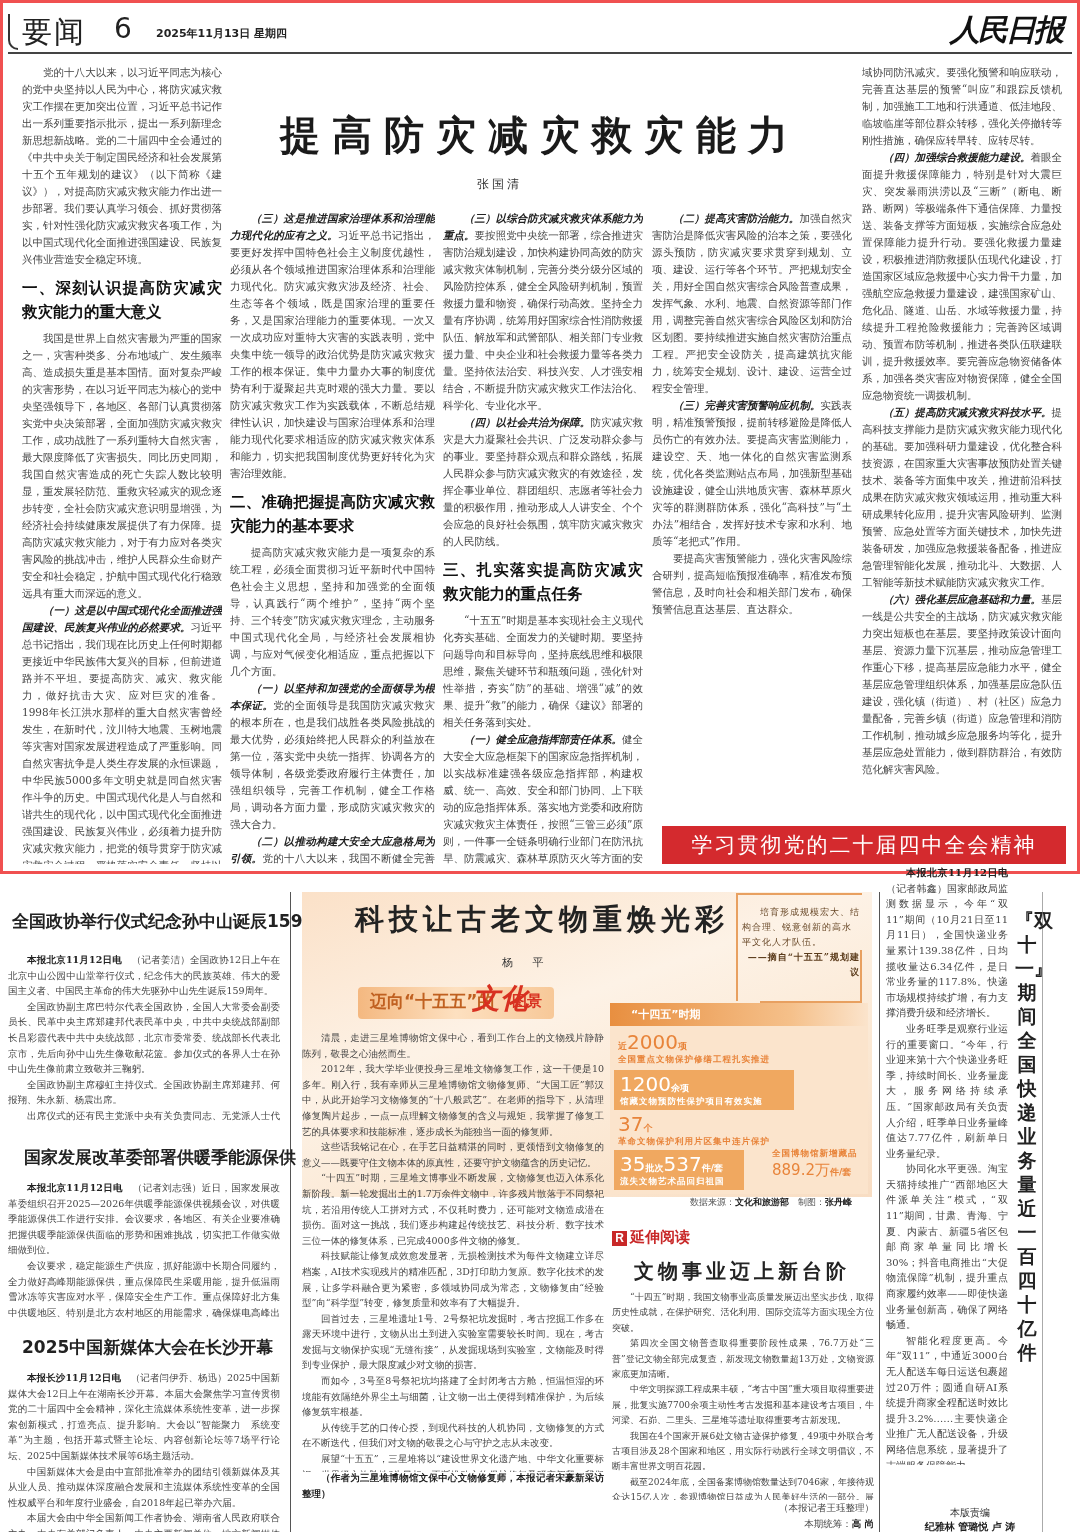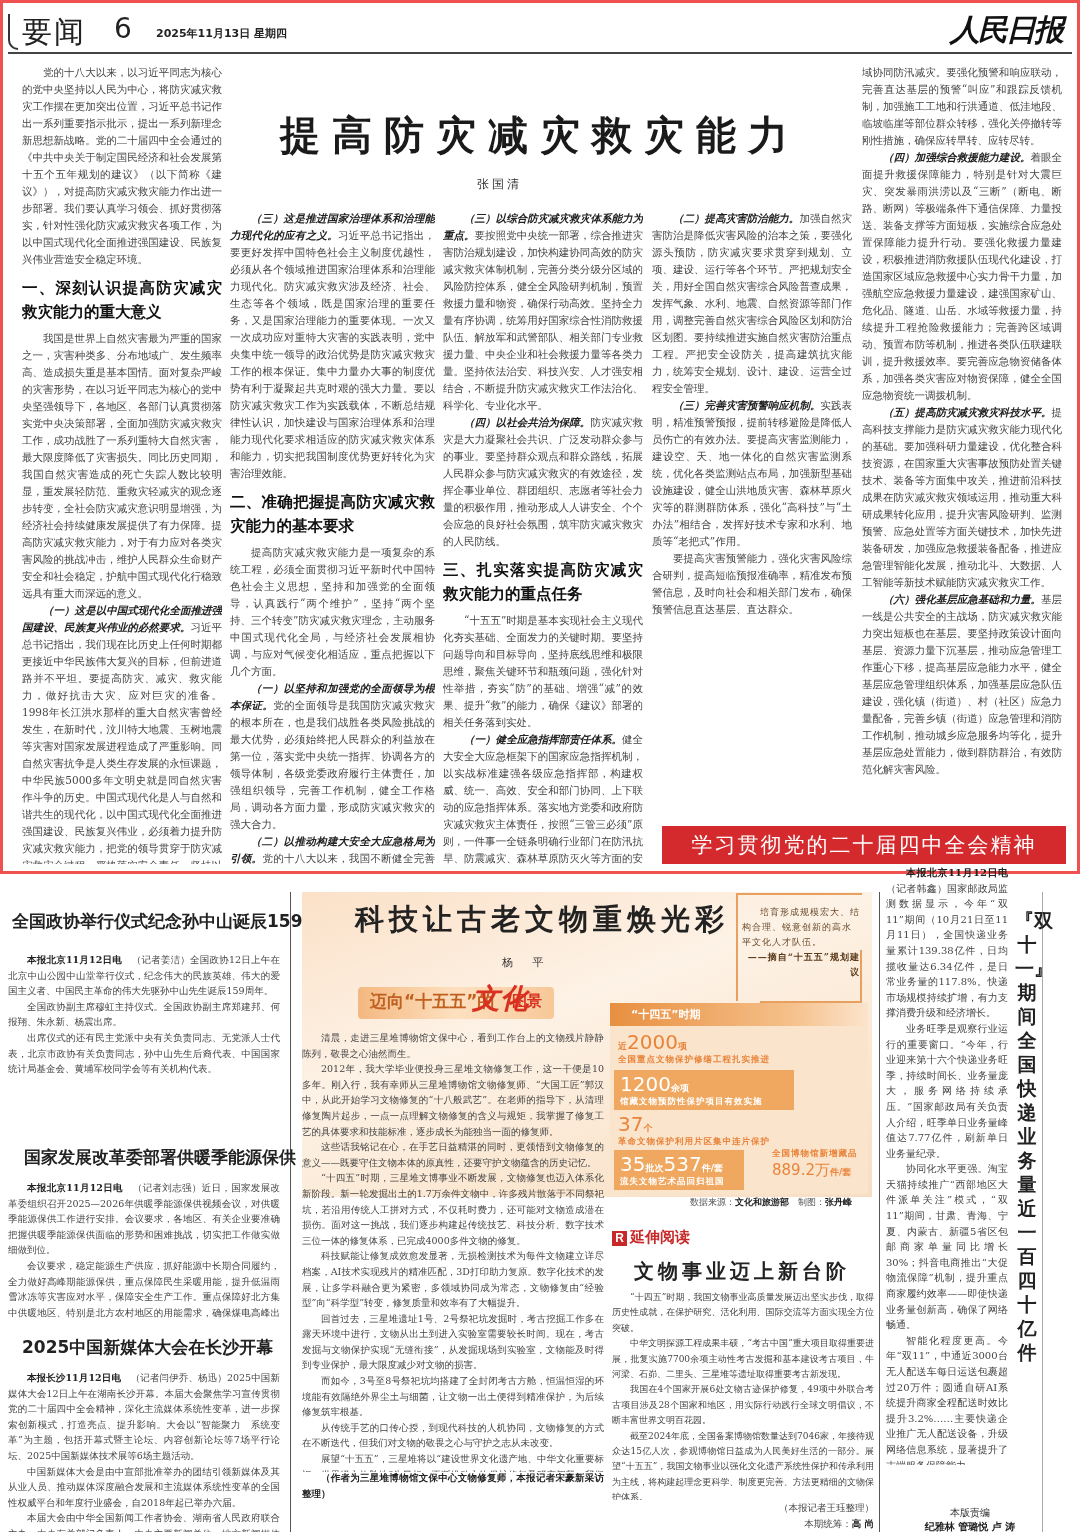--- a/index.html
+++ b/index.html
@@ -122,20 +122,21 @@
 
 <div class="banner">学习贯彻党的二十届四中全会精神</div>
 
 <div class="vrule" style="left:290px;top:892px;height:640px;"></div>
 <div class="vrule" style="left:879px;top:892px;height:640px;"></div>
 <div class="vrule" style="left:1042px;top:892px;height:640px;background:#aaa;"></div>
 
 <div class="art-h" style="left:12px;top:910px;font-size:17px;">全国政协举行仪式纪念孙中山诞辰159周年</div>
 <div class="small" style="left:8px;top:952px;width:272px;height:170px;">
   <p><b>本报北京11月12日电</b>　<span>（记者姜洁）</span><span>全国政协12日上午在北京中山公园中山堂举行仪式，纪念伟大的民族英雄、伟大的爱国主义者、中国民主革命的伟大先驱孙中山先生诞辰159周年。</span></p>
+  <p>全国政协副主席巴特尔代表全国政协，全国人大常委会副委员长、民革中央主席郑建邦代表民革中央，中共中央统战部副部长吕彩霞代表中共中央统战部，北京市委常委、统战部长代表北京市，先后向孙中山先生像敬献花篮。参加仪式的各界人士在孙中山先生像前肃立致敬并三鞠躬。</p>
   <p>全国政协副主席穆虹主持仪式。全国政协副主席郑建邦、何报翔、朱永新、杨震出席。</p>
   <p>出席仪式的还有民主党派中央有关负责同志、无党派人士代表，北京市政协有关负责同志，孙中山先生后裔代表、中国国家统计局基金会、黄埔军校同学会等有关机构代表。</p>
 </div>
 
 <div class="art-h" style="left:24px;top:1146px;font-size:17px;">国家发展改革委部署供暖季能源保供</div>
 <div class="small" style="left:8px;top:1180px;width:272px;height:140px;">
   <p><b>本报北京11月12日电</b>　<span>（记者刘志强）</span><span>近日，国家发展改革委组织召开2025—2026年供暖季能源保供视频会议，对供暖季能源保供工作进行安排。会议要求，各地区、有关企业要准确把握供暖季能源保供面临的形势和困难挑战，切实把工作做实做细做到位。</span></p>
   <p>会议要求，稳定能源生产供应，抓好能源中长期合同履约，全力做好高峰期能源保供，重点保障民生采暖用能，提升低温雨雪冰冻等灾害应对水平，保障安全生产工作。重点保障好北方集中供暖地区、特别是北方农村地区的用能需求，确保煤电高峰出力，充分发挥气电、水电、抽水蓄能和电化学储能装机的顶峰保供作用。发挥好储气库、LNG（液化天然气）储罐等调峰设施作用。</p>
 </div>
 
@@ -204,20 +205,21 @@
 <div class="credit">
   <span>数据来源：</span><b>文化和旅游部</b>　<span>制图：</span><b>张丹峰</b>
 </div>
 
 <div class="ext-head">
   <span class="ext-R">R</span><span>延伸阅读</span>
 </div>
 <div class="ext-title">文物事业迈上新台阶</div>
 <div class="small" style="left:612px;top:1290px;width:262px;height:210px;font-size:9px;line-height:15.4px;">
   <p>“十四五”时期，我国文物事业高质量发展迈出坚实步伐，取得历史性成就，在保护研究、活化利用、国际交流等方面实现全方位突破。</p>
+  <p>第四次全国文物普查取得重要阶段性成果，76.7万处“三普”登记文物全部完成复查，新发现文物数量超13万处，文物资源家底更加清晰。</p>
   <p>中华文明探源工程成果丰硕，“考古中国”重大项目取得重要进展，批复实施7700余项主动性考古发掘和基本建设考古项目，牛河梁、石峁、二里头、三星堆等遗址取得重要考古新发现。</p>
   <p>我国在4个国家开展6处文物古迹保护修复，49项中外联合考古项目涉及28个国家和地区，用实际行动践行全球文明倡议，不断丰富世界文明百花园。</p>
   <p>截至2024年底，全国备案博物馆数量达到7046家，年接待观众达15亿人次，参观博物馆日益成为人民美好生活的一部分。展望“十五五”，我国文物事业以强化文化遗产系统性保护和传承利用为主线，将构建起理念更科学、制度更完善、方法更精细的文物保护体系。</p>
 </div>
 <div class="small" style="left:740px;top:1500px;width:134px;text-align:right;">
   <div>（本报记者王珏整理）</div>
   <div><span>本期统筹：</span><b>高 尚</b></div>
 </div>
 
 <div class="small" style="left:886px;top:865px;width:122px;height:600px;font-size:10px;line-height:15.6px;">

